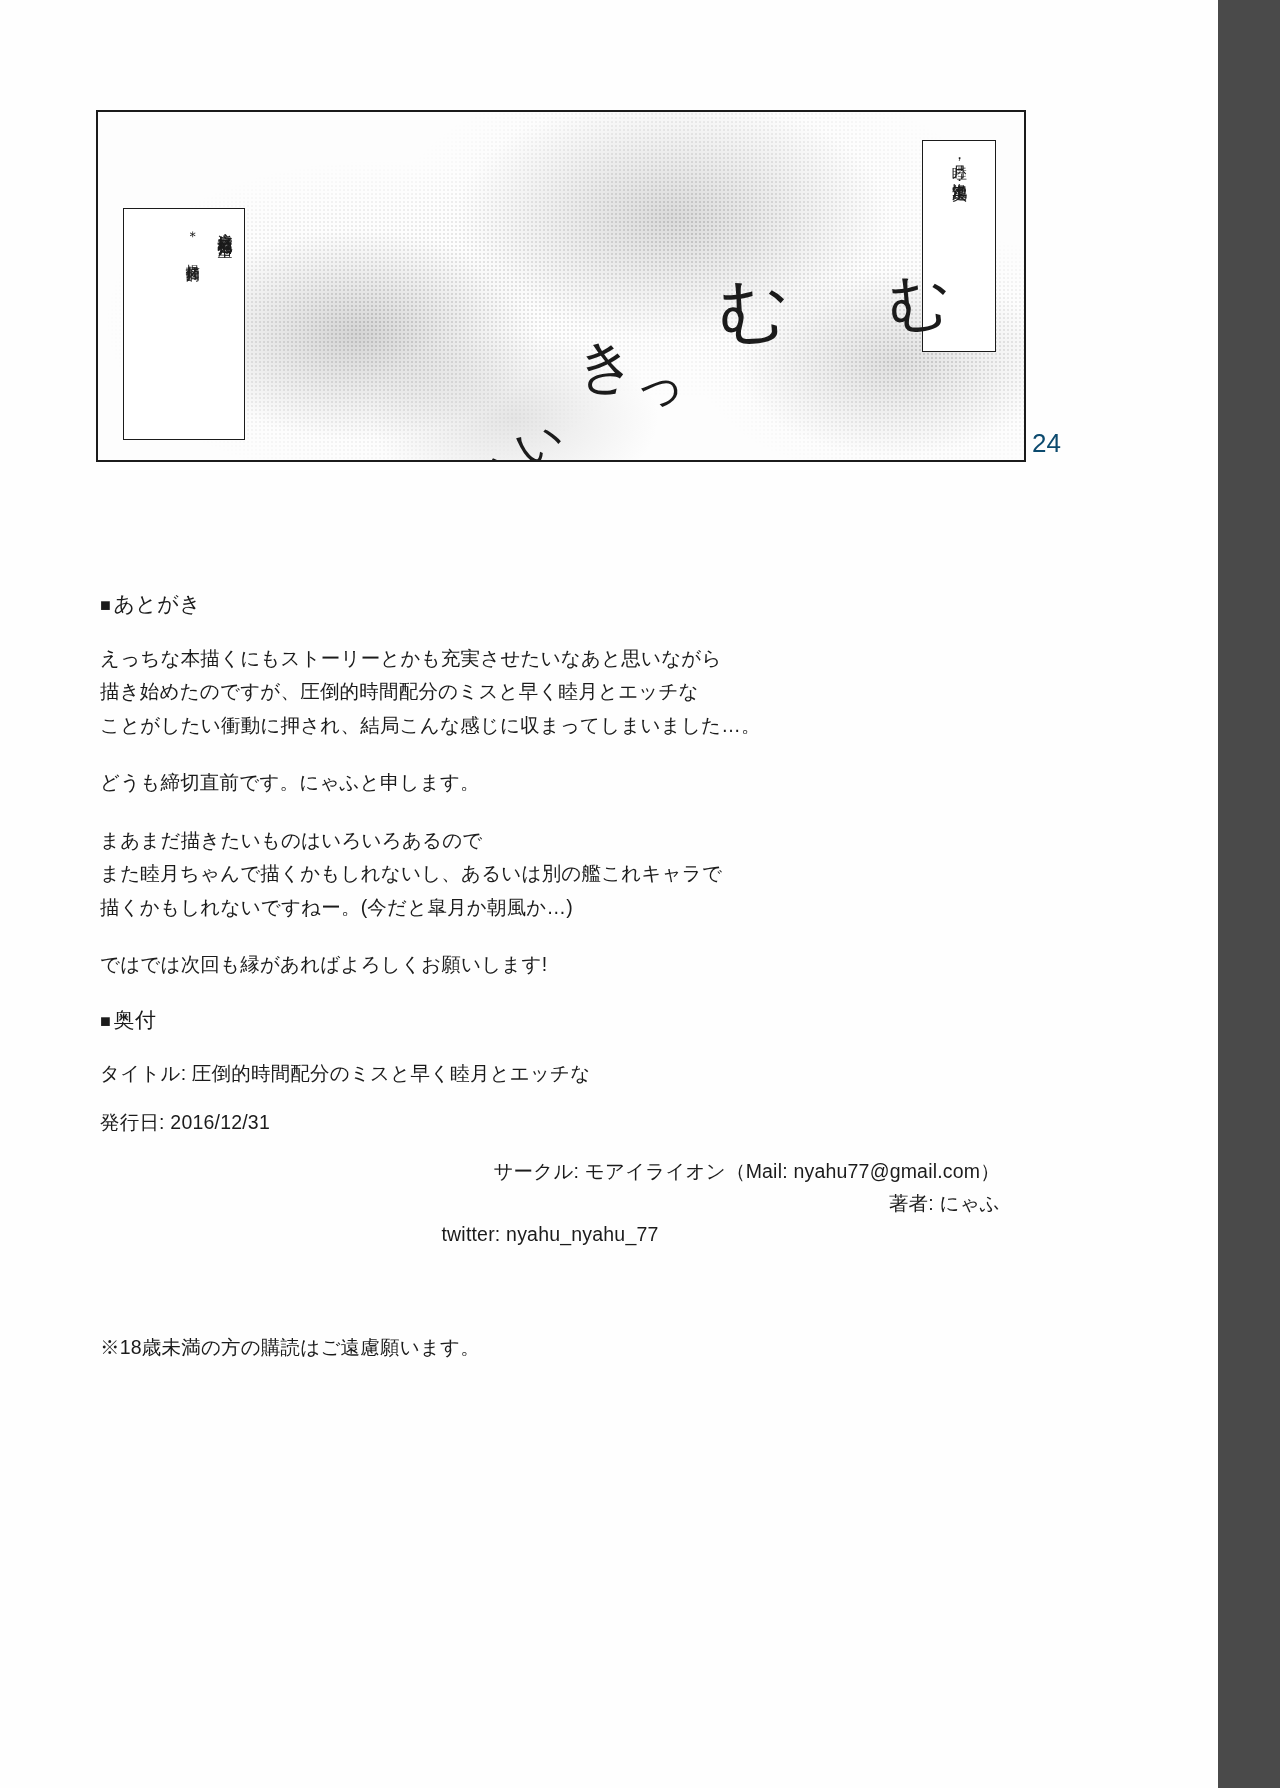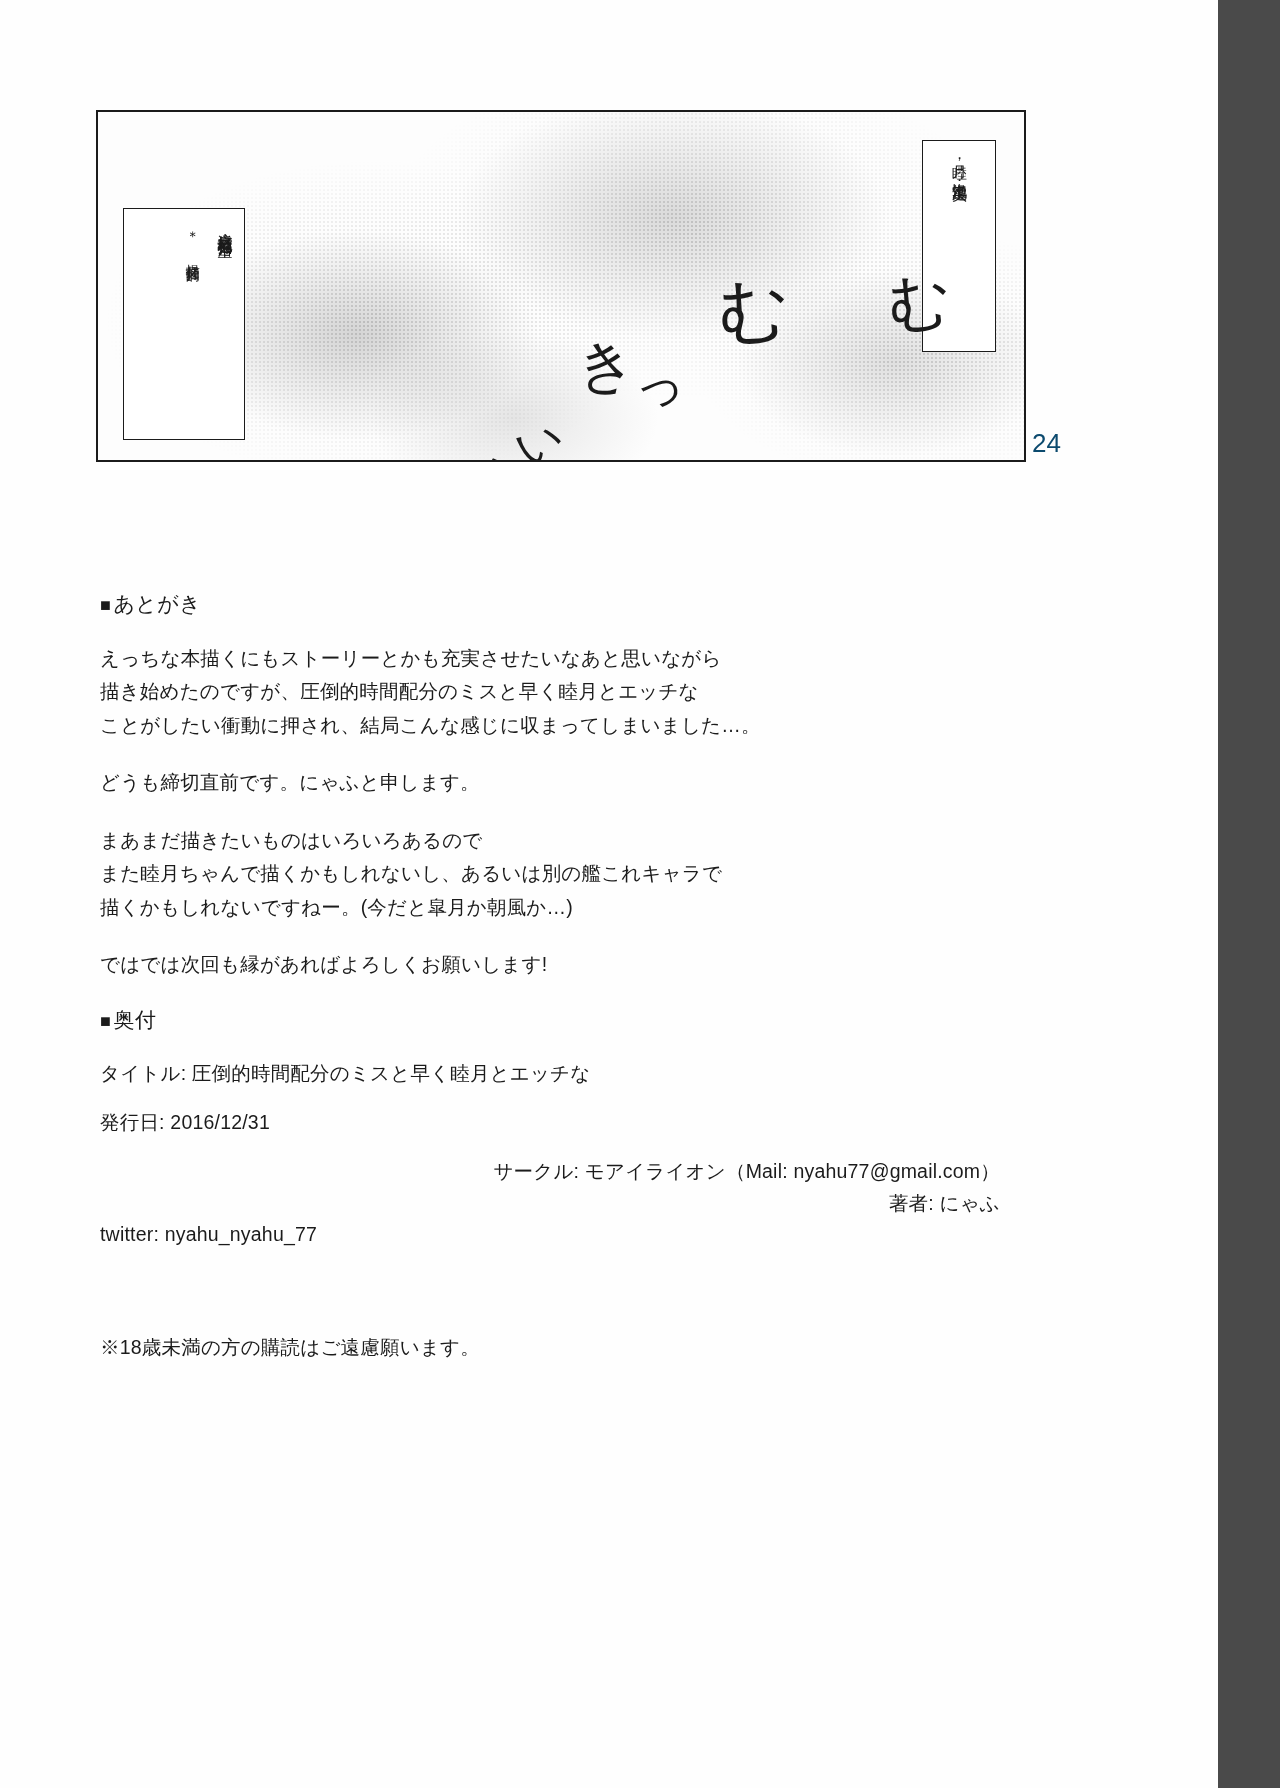--- a/index.html
+++ b/index.html
@@ -206,20 +206,20 @@
     <p class="para">ではでは次回も縁があればよろしくお願いします!</p>
   </div>
 
   <div class="section" id="colophon">
     <p class="section-heading sq">奥付</p>
     <p class="colophon-line">タイトル: 圧倒的時間配分のミスと早く睦月とエッチな</p>
     <p class="colophon-line">発行日: 2016/12/31</p>
     <div class="colophon-block">
       <p style="margin:0;text-align:right;">サークル: モアイライオン（Mail: nyahu77@gmail.com）</p>
       <p style="margin:0;text-align:right;">著者: にゃふ</p>
-      <p style="margin:0;">twitter: nyahu_nyahu_77</p>
+      <p style="margin:0;text-align:center;">twitter: nyahu_nyahu_77</p>
     </div>
     <p class="colophon-line notice">※18歳未満の方の購読はご遠慮願います。</p>
   </div>
 
 </div>
 
 <div class="scan-edge-right"></div>
 
 </body></html>

